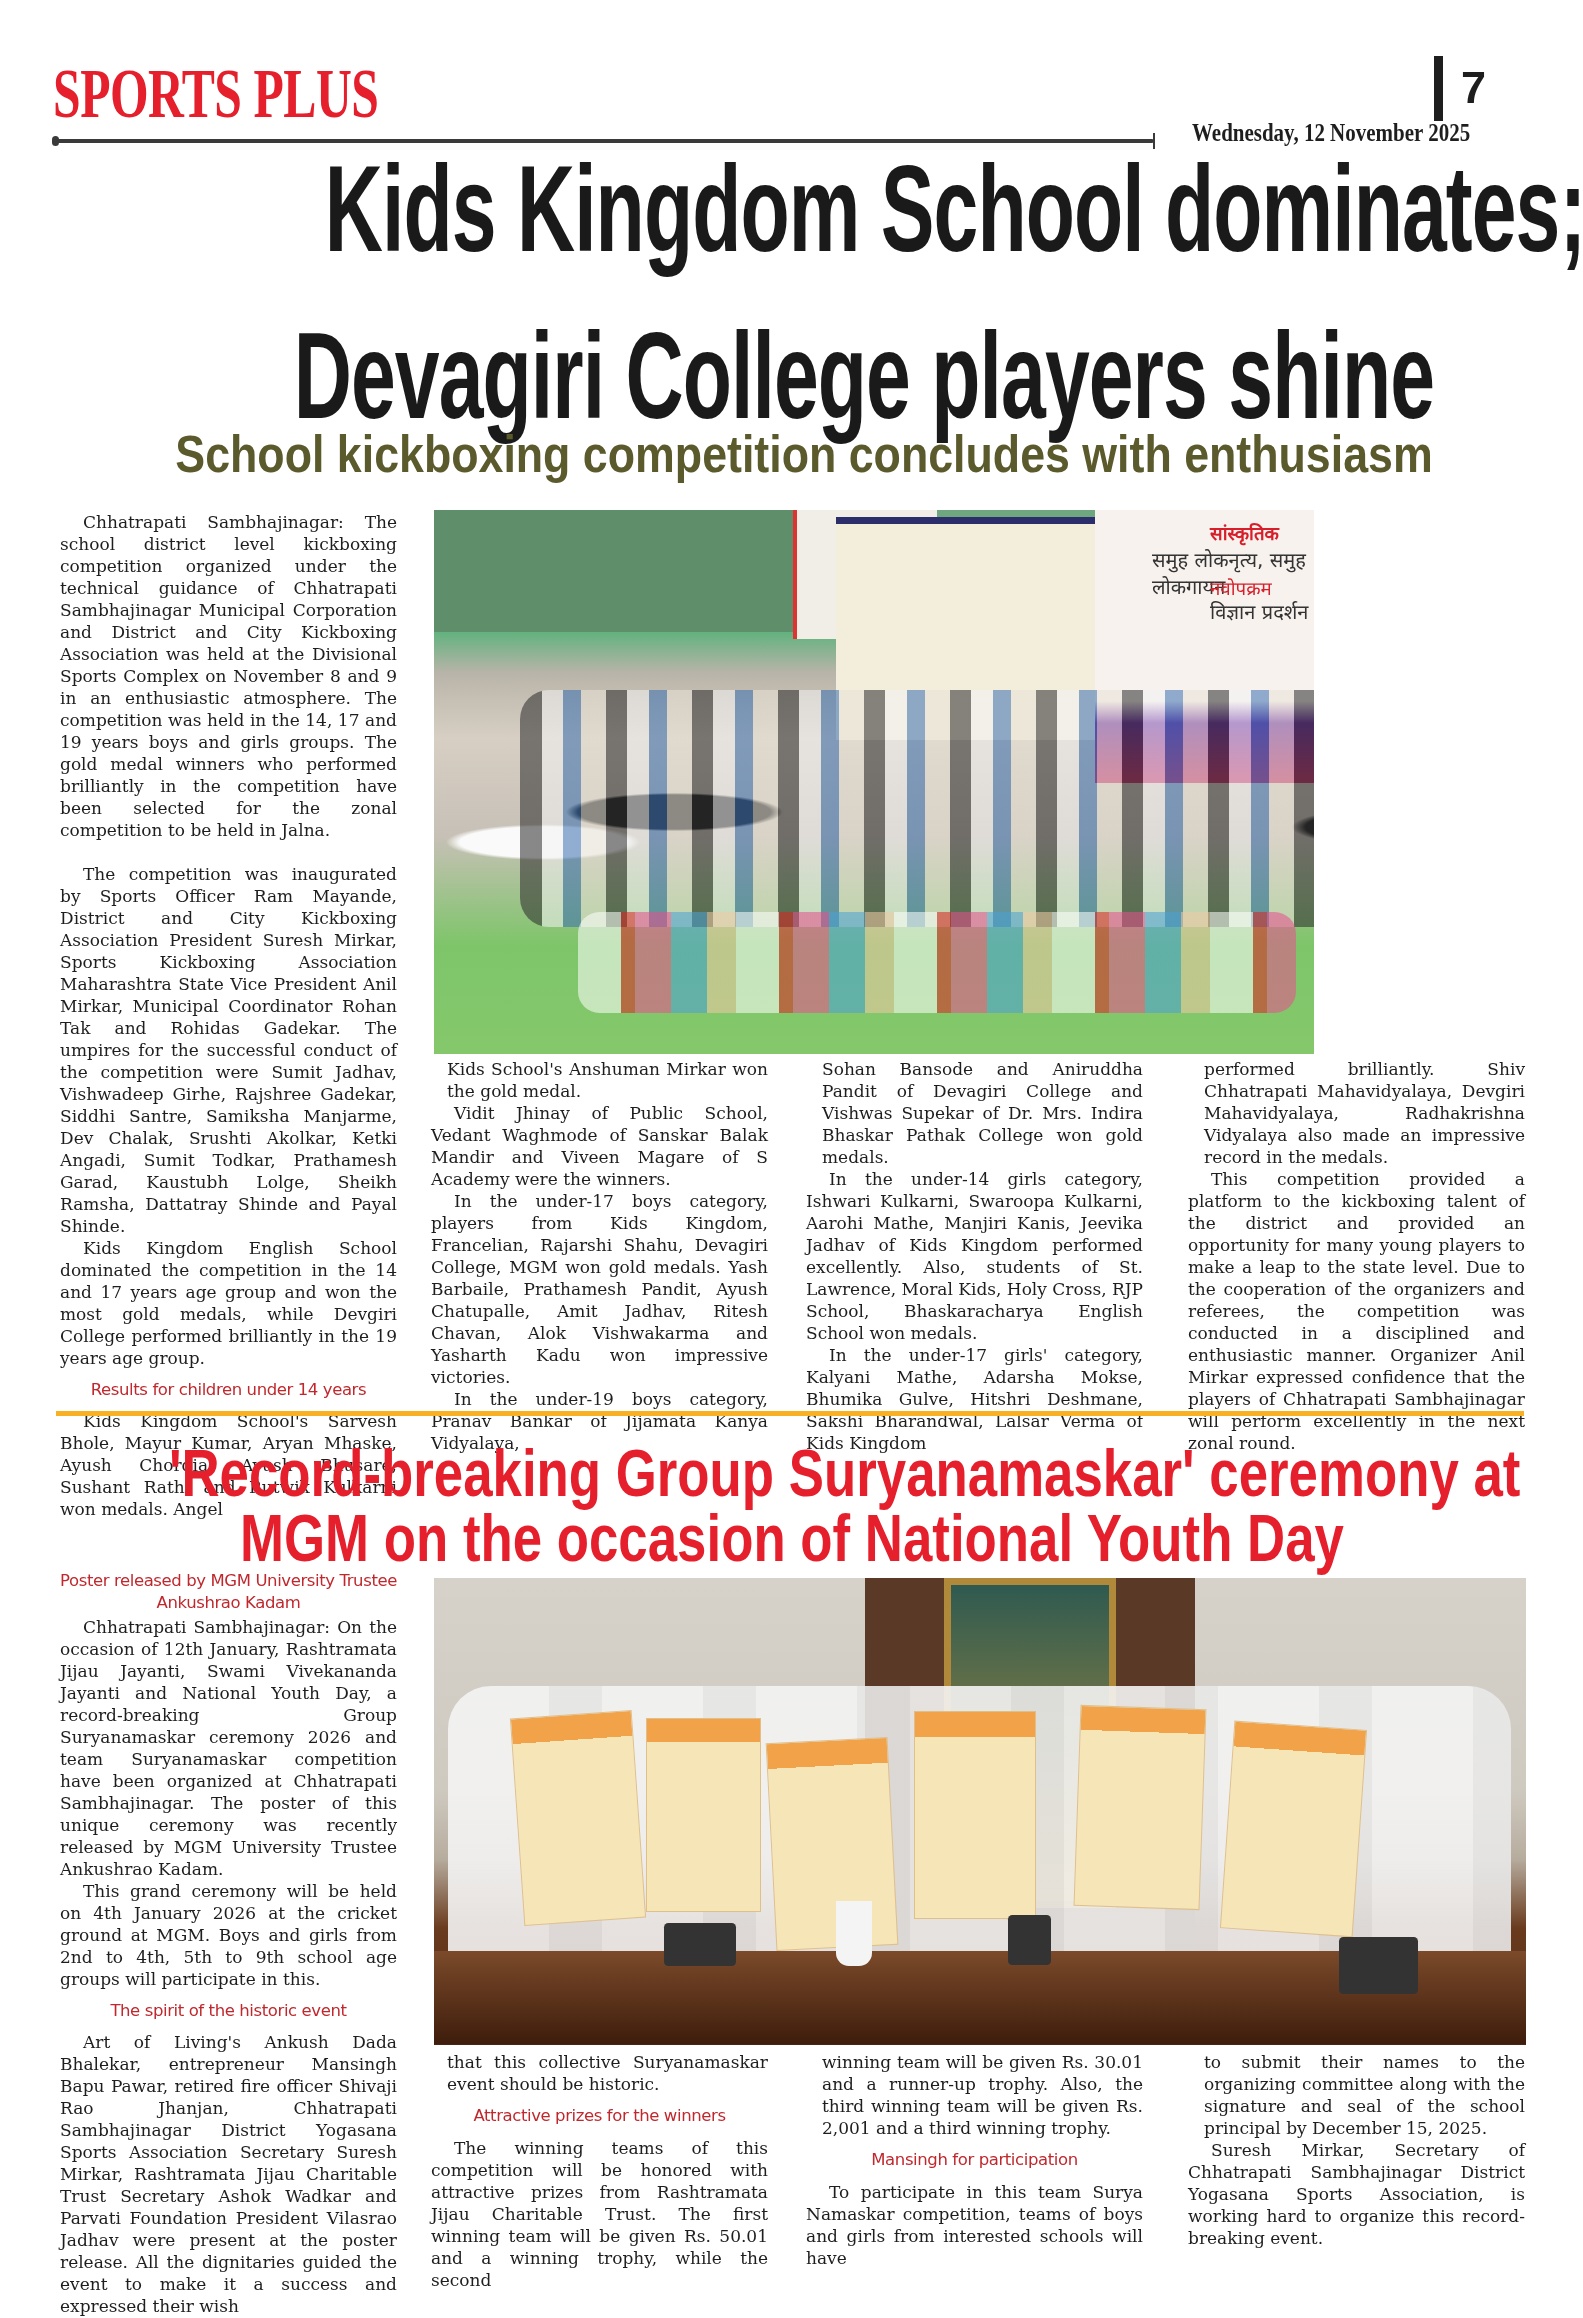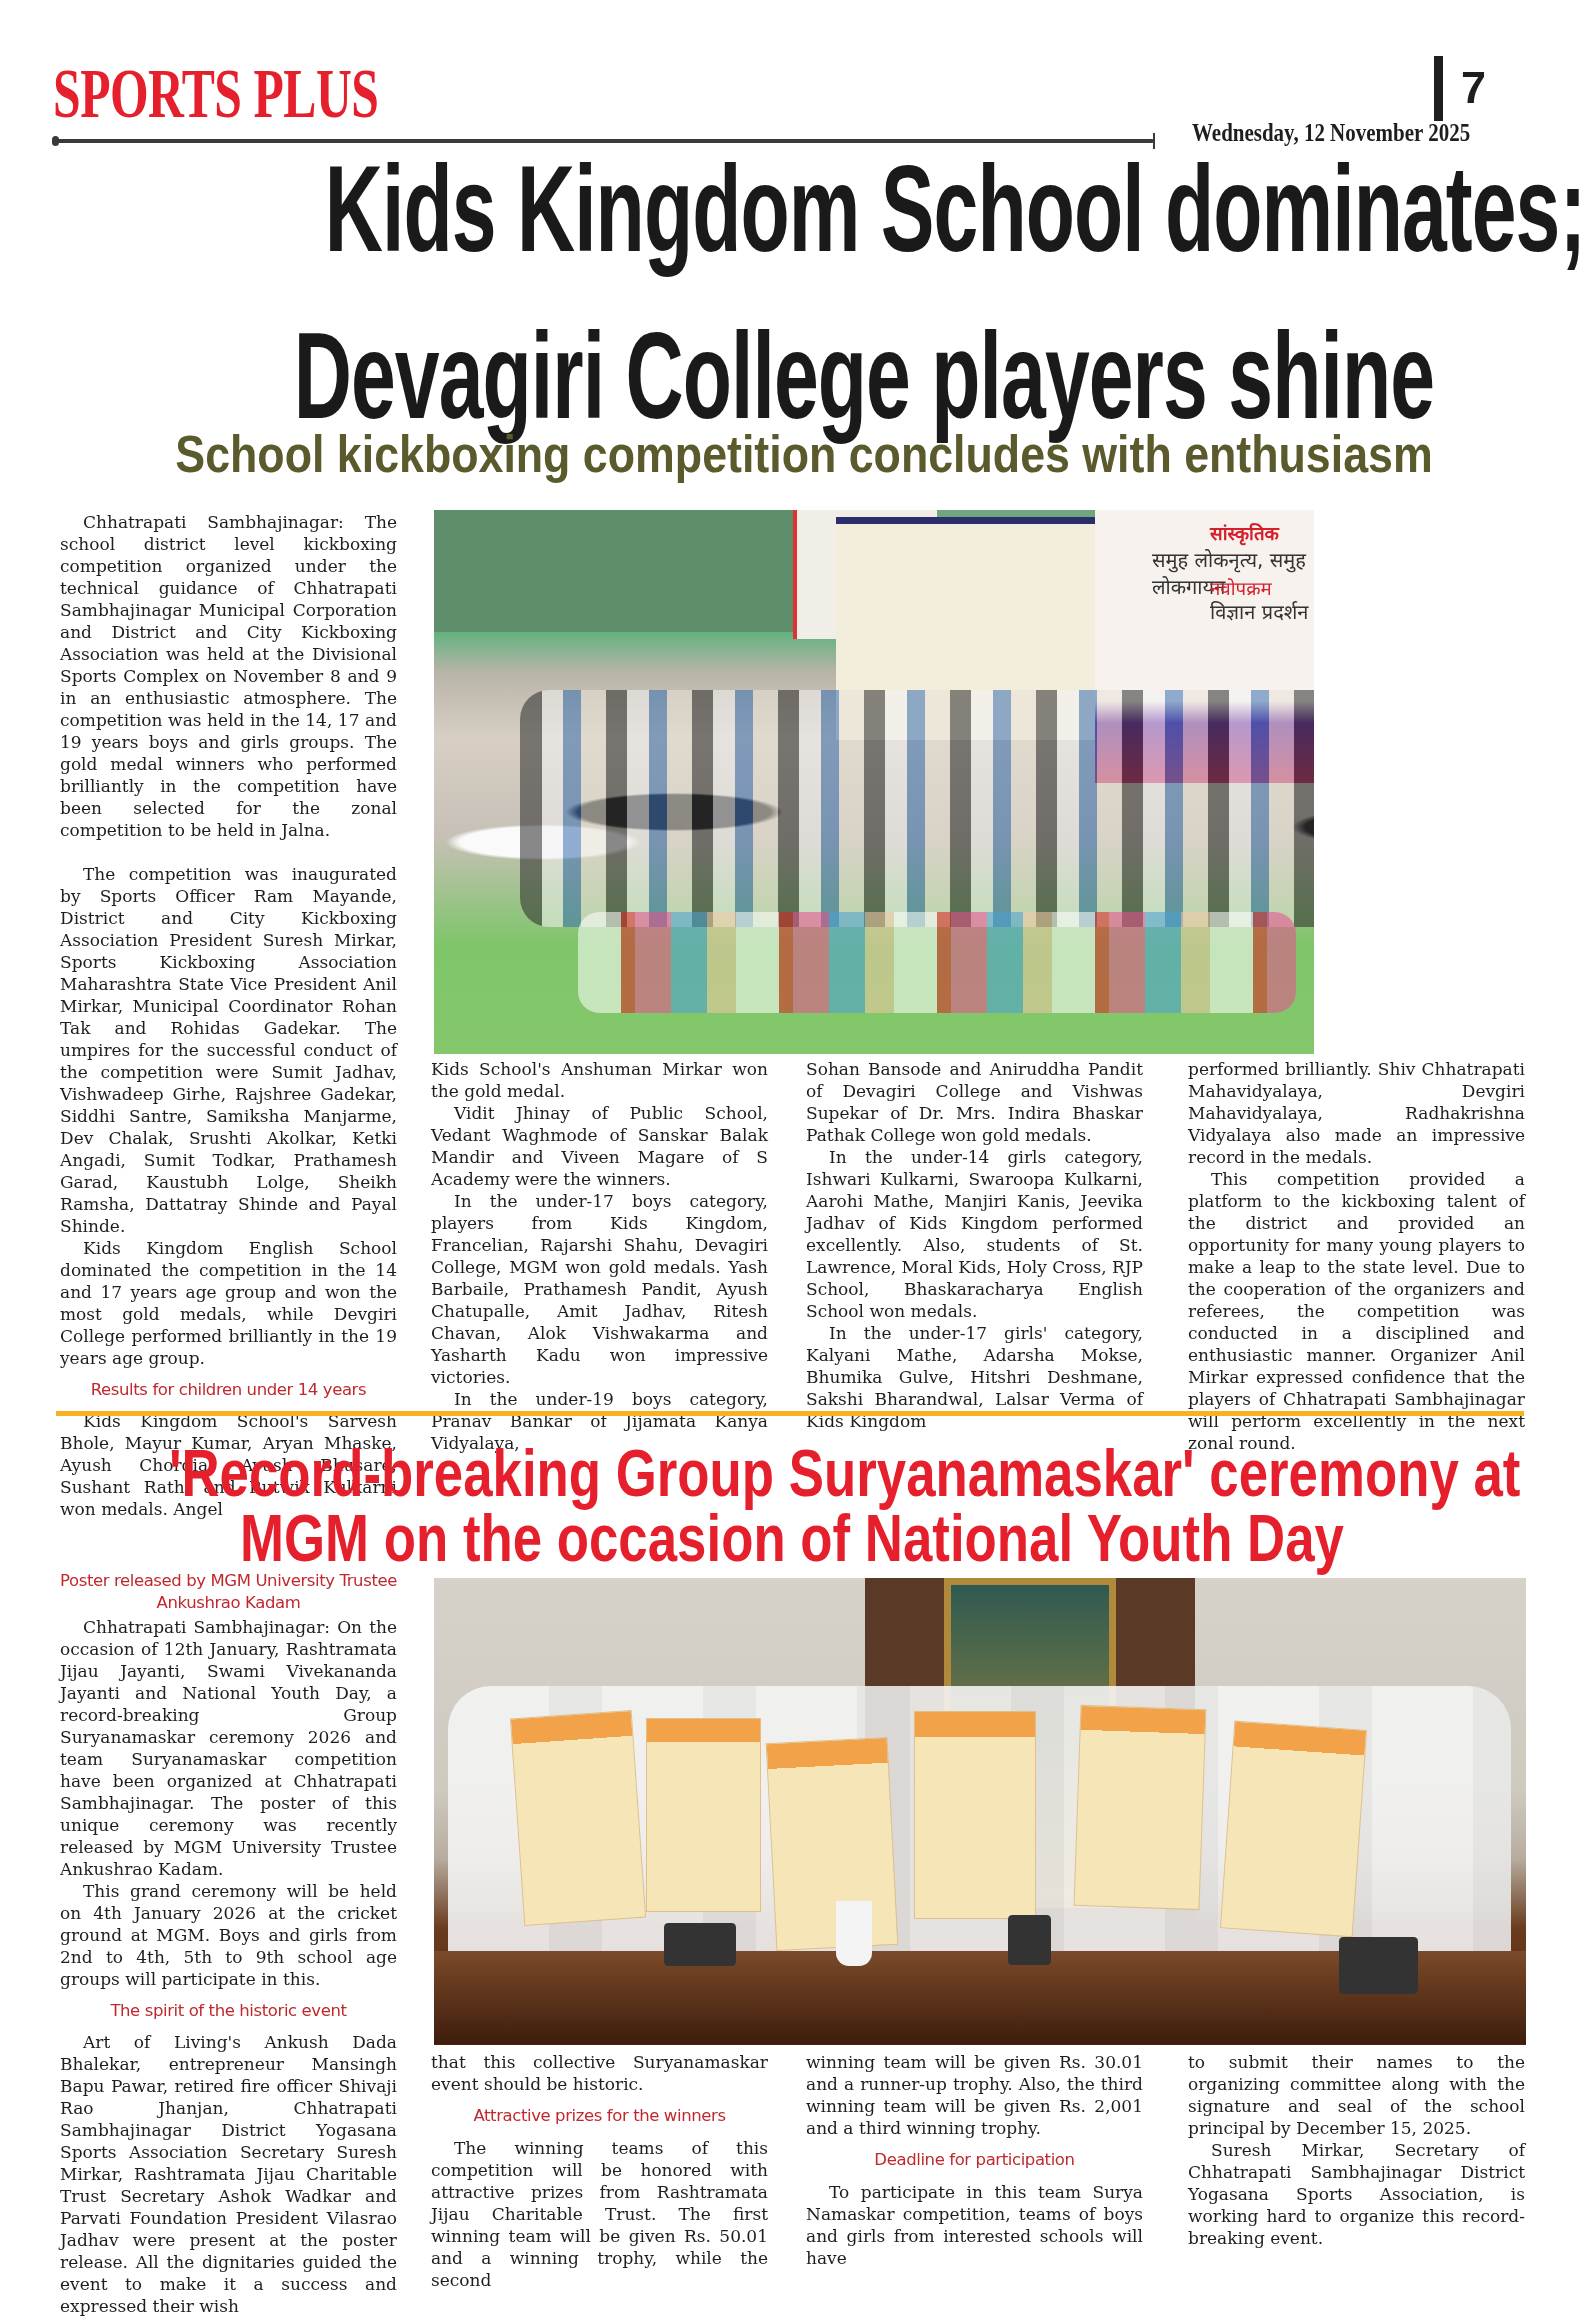--- a/index.html
+++ b/index.html
@@ -44,21 +44,21 @@
   }
   .subhead span { display: inline-block; transform: scaleX(0.86); transform-origin: center top; white-space: nowrap; }
 
   
   .col {
     position: absolute; width: 337px;
     font-family: "DejaVu Serif", serif; font-size: 17px; line-height: 22px;
     text-align: justify; color: #1e1e1e;
   }
   .col p { text-indent: 23px; }
-  .col p.cont { text-indent: 0; }
+  .col p.cont { text-indent: 0; margin-left: 16px; }
   .col p.gap { margin-top: 21.5px; }
   .col-crosshead {
     font-family: "DejaVu Sans", sans-serif; font-size: 16.5px; color: #c0282d;
     text-align: center; text-indent: 0 !important; line-height: 21.5px; margin: 10px 0 10px;
     letter-spacing: -0.4px;
   }
 
   
   .photo {
     position: absolute; overflow: hidden;
@@ -173,21 +173,21 @@
 </div>
 
 <div class="col" style="left:431px; top:2051px;">
   <p class="cont">that this collective Suryanamaskar event should be historic.</p>
   <div class="col-crosshead">Attractive prizes for the winners</div>
   <p>The winning teams of this competition will be honored with attractive prizes from Rashtramata Jijau Charitable Trust. The first winning team will be given Rs. 50.01 and a winning trophy, while the second</p>
 </div>
 
 <div class="col" style="left:806px; top:2051px;">
   <p class="cont">winning team will be given Rs. 30.01 and a runner-up trophy. Also, the third winning team will be given Rs. 2,001 and a third winning trophy.</p>
-  <div class="col-crosshead">Deadline for participation</div>
+  <div class="col-crosshead">Mansingh for participation</div>
   <p>To participate in this team Surya Namaskar competition, teams of boys and girls from interested schools will have</p>
 </div>
 
 <div class="col" style="left:1188px; top:2051px;">
   <p class="cont">to submit their names to the organizing committee along with the signature and seal of the school principal by December 15, 2025.</p>
   <p>Suresh Mirkar, Secretary of Chhatrapati Sambhajinagar District Yogasana Sports Association, is working hard to organize this record-breaking event.</p>
 </div>
 
 
 </body></html>

